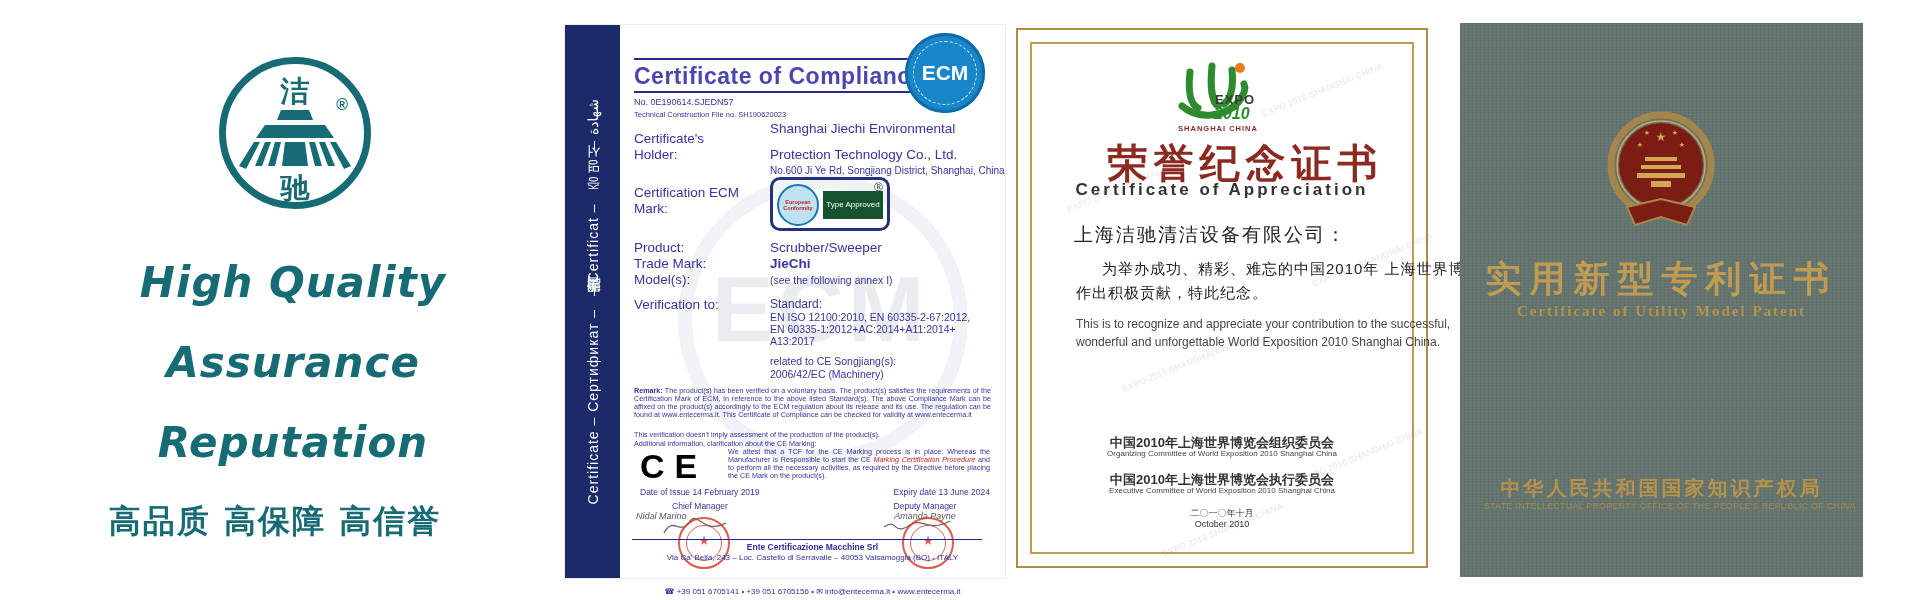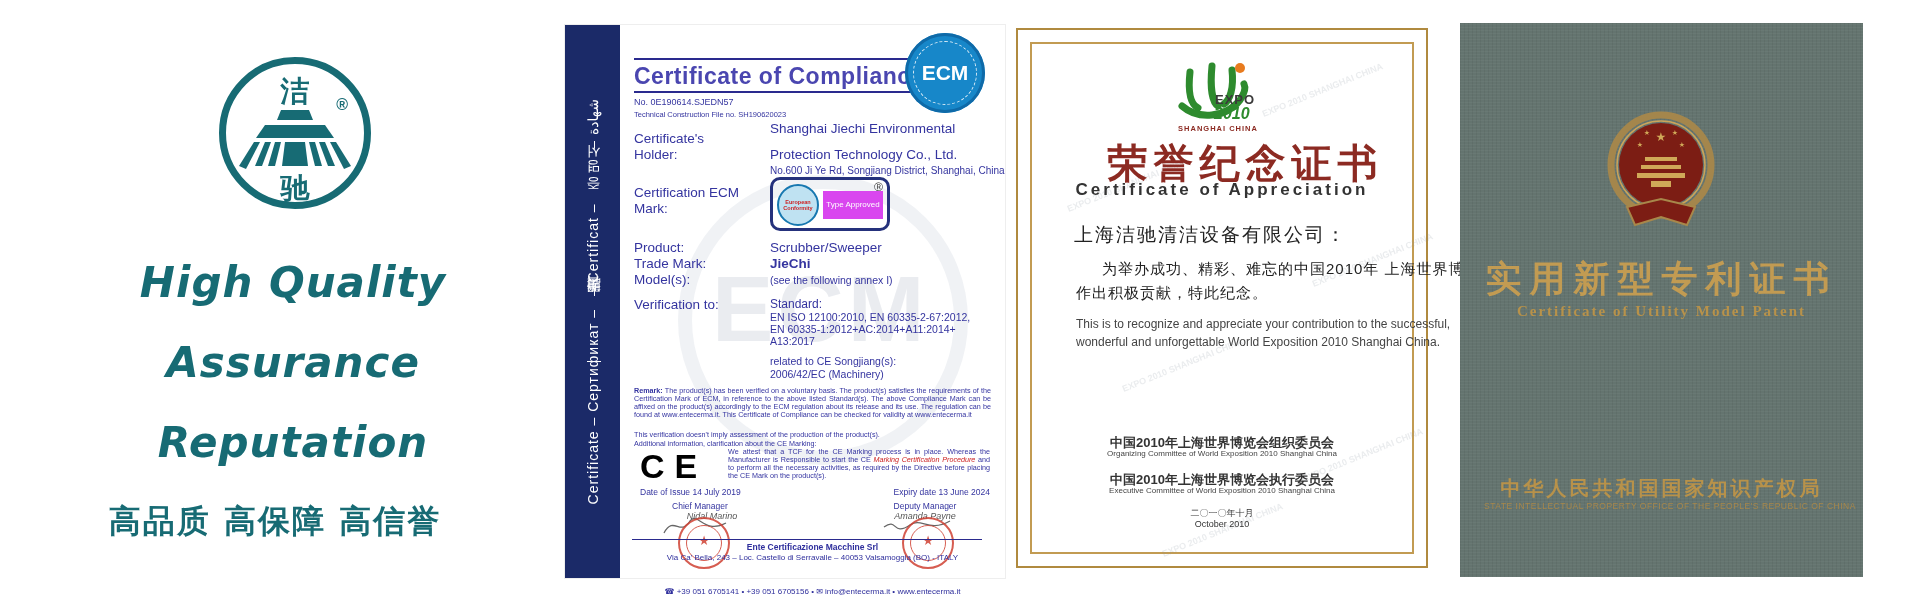--- a/index.html
+++ b/index.html
@@ -41,21 +41,21 @@
                   border:1px dashed rgba(255,255,255,.85);border-radius:50%;}
   .navy{color:#34349f;}
   .lbl{font-size:13.5px;color:#34349f;line-height:1.2;white-space:normal;}
   .val{font-size:13.5px;color:#34349f;}
   .mark-box{position:absolute;left:150px;top:152px;width:120px;height:54px;
             border:3px solid #25317c;border-radius:10px;box-sizing:border-box;}
   .mark-roundel{position:absolute;left:4px;top:4px;width:42px;height:42px;border-radius:50%;
                 background:#bfe2f2;border:2px solid #1778b0;box-sizing:border-box;
                 display:flex;align-items:center;justify-content:center;text-align:center;
                 font-size:5.5px;font-weight:bold;color:#cc2222;line-height:1.1;white-space:normal;}
-  .mark-navy{position:absolute;left:50px;top:11px;width:60px;height:28px;background:#d946ef;
+  .mark-navy{position:absolute;left:50px;top:11px;width:60px;height:28px;background:#14532d;
              color:#fff;font-size:8px;display:flex;align-items:center;justify-content:center;
              text-align:center;line-height:1.2;white-space:normal;}
   .mark-reg{position:absolute;right:4px;top:1px;font-size:9px;color:#222;}
   .fine{font-size:7.2px;color:#3333a0;line-height:1.12;white-space:normal;text-align:justify;}
   .ce-big{position:absolute;left:20px;top:378px;font-size:34px;font-weight:bold;color:#000;
           letter-spacing:10px;font-family:"Liberation Sans",sans-serif;}
   .stamp{position:absolute;width:48px;height:48px;border-radius:50%;border:2px solid #cf4133;
          opacity:.85;}
   .stamp::before{content:"";position:absolute;left:6px;top:6px;right:6px;bottom:6px;
                  border:1px solid #cf4133;border-radius:50%;}
@@ -163,25 +163,25 @@
       <p class="t navy" style="left:150px;top:330px;font-size:10.5px;">related to CE Songjiang(s):</p>
       <p class="t navy" style="left:150px;top:343px;font-size:10.5px;">2006/42/EC (Machinery)</p>
 
       <p class="t fine" style="left:14px;top:362px;width:357px;"><b>Remark:</b><span> The product(s) has been verified on a voluntary basis. The product(s) satisfies the requirements of the Certification Mark of ECM, in reference to the above listed Standard(s). The above Compliance Mark can be affixed on the product(s) accordingly to the ECM regulation about its release and its use. The regulation can be found at www.entecerma.it. This Certificate of Compliance can be checked for validity at www.entecerma.it</span></p>
       <p class="t fine" style="left:14px;top:406px;width:357px;">This verification doesn't imply assessment of the production of the product(s).</p>
       <p class="t fine" style="left:14px;top:415px;width:357px;">Additional information, clarification about the CE Marking:</p>
 
       <div class="ce-big" style="top:422px;">CE</div>
       <p class="t fine" style="left:108px;top:423px;width:262px;"><span>We attest that a TCF for the CE Marking process is in place. Whereas the Manufacturer is Responsible to start the CE </span><span style="color:#cc2222;font-style:italic;">Marking Certification Procedure</span><span> and to perform all the necessary activities, as required by the Directive before placing the CE Mark on the product(s).</span></p>
 
-      <p class="t navy" style="left:20px;top:462px;font-size:8.5px;">Date of Issue 14 July 2019</p>
+      <p class="t navy" style="left:20px;top:462px;font-size:8.5px;">Date of Issue 14 February 2019</p>
       <p class="t navy" style="left:240px;top:462px;width:130px;text-align:right;font-size:8.5px;">Expiry date 13 June 2024</p>
 
       <p class="t navy" style="left:30px;top:476px;width:100px;text-align:center;font-size:8.5px;">Chief Manager</p>
-      <p class="t" style="left:42px;top:486px;width:100px;text-align:center;font-size:9px;font-style:italic;color:#555;">Nidal Marino</p>
+      <p class="t" style="left:16px;top:486px;width:100px;text-align:left;font-size:9px;font-style:italic;color:#555;">Nidal Marino</p>
       <svg class="sig" style="left:40px;top:488px;" viewBox="0 0 70 26">
           <path d="M4,20 C14,2 20,24 30,8 C38,-2 44,22 66,10" fill="none" stroke="#666" stroke-width="1.3"></path>
         </svg>
       <div class="stamp" style="left:58px;top:492px;"></div>
 
       <p class="t navy" style="left:250px;top:476px;width:110px;text-align:center;font-size:8.5px;">Deputy Manager</p>
       <p class="t" style="left:250px;top:486px;width:110px;text-align:center;font-size:9px;font-style:italic;color:#555;">Amanda Payne</p>
       <svg class="sig" style="left:262px;top:488px;" viewBox="0 0 70 26">
           <path d="M2,14 C16,4 10,24 28,12 C40,4 46,20 68,8" fill="none" stroke="#666" stroke-width="1.3"></path>
         </svg>

